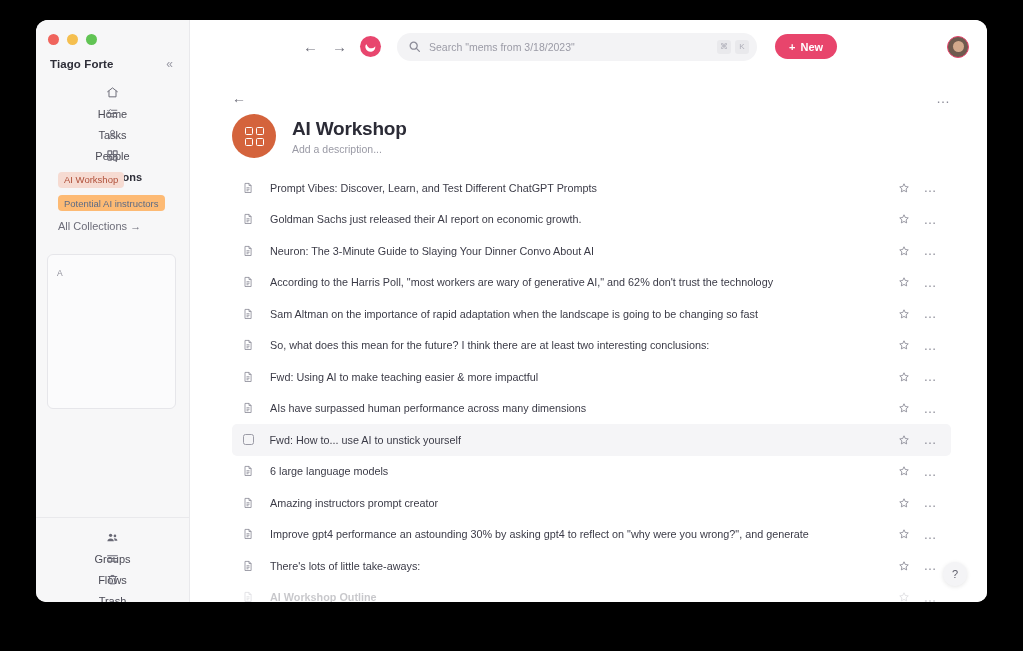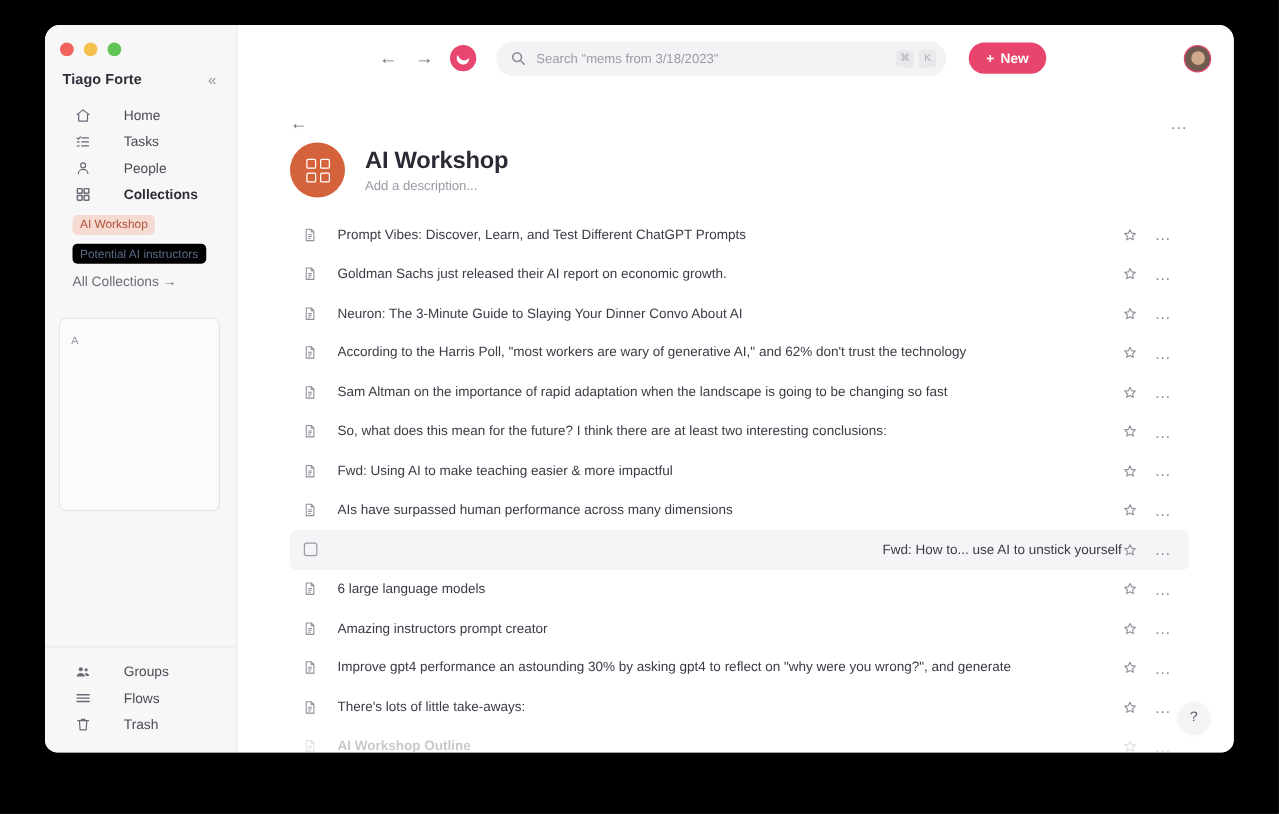--- a/index.html
+++ b/index.html
@@ -50,42 +50,43 @@
     font-size: 11.5px; font-weight: bold; color: #2e2e38;
     letter-spacing: .1px;
   }
   .collapse-btn {
     color: #9a9aa5; font-size: 12px; line-height: 1;
     cursor: pointer; padding: 2px;
   }
 
   .nav { padding: 4px 0 0 0; }
   .nav-item {
-    display: flex; align-items: center; gap: 26px;
+    display: flex; align-items: center; gap: 9px;
     padding: 4px 24px; height: 21px;
     font-size: 11px; color: #4a4a55;
     cursor: pointer;
+    flex-direction: column;
   }
   .nav-item .label { flex: 1; }
   .nav-item.bold .label { font-weight: bold; color: #2e2e38; }
   .nav-ico { width: 13px; height: 13px; flex: 0 0 13px; display: block; color: #6a6a76; }
   .chev { color: #8a8a96; font-size: 9px; }
 
   .tag-list { padding: 3px 0 2px 22px; }
   .tag {
     display: inline-block;
     font-size: 9.5px;
     padding: 2.5px 6px;
     border-radius: 4px;
     margin-bottom: 5px;
     cursor: pointer;
     white-space: nowrap;
   }
   .tag.salmon { background: #f6dbd2; color: #b0503a; }
-  .tag.slate  { background: #000000; color: #5b6b86; }
+  .tag.slate  { background: #fdba74; color: #5b6b86; }
   .all-coll {
     font-size: 11px; color: #6d6d79;
     padding: 2px 0 0 22px; cursor: pointer;
   }
 
   .panel-card {
     margin: 22px 13px 0 11px;
     flex: 0 0 auto;
     height: 155px;
     border: 1px solid #e6e6ea;
@@ -216,21 +217,21 @@
   .coll-desc { font-size: 10.5px; color: #9a9aa5; margin-top: 3px; }
 
   .list { margin-top: 14px; }
   .row {
     display: flex; align-items: center;
     height: 31.5px;
     padding: 0 14px 0 10px;
     border-radius: 5px;
     cursor: pointer;
   }
-  .row.hover { background: #f5f5f7; text-align: right; }
+  .row.hover { background: #f5f5f7; }
   .row .doc-ico { width: 12px; height: 14px; flex: 0 0 12px; color: #8f8f9b; }
   .row .check {
     width: 11px; height: 11px; flex: 0 0 11px;
     border: 1.3px solid #9b9ba6; border-radius: 2.5px;
     margin-left: .5px;
   }
   .row .title {
     flex: 1; margin-left: 16px;
     font-size: 10.8px; color: #3b3b47;
     white-space: nowrap; overflow: hidden; text-overflow: clip;

